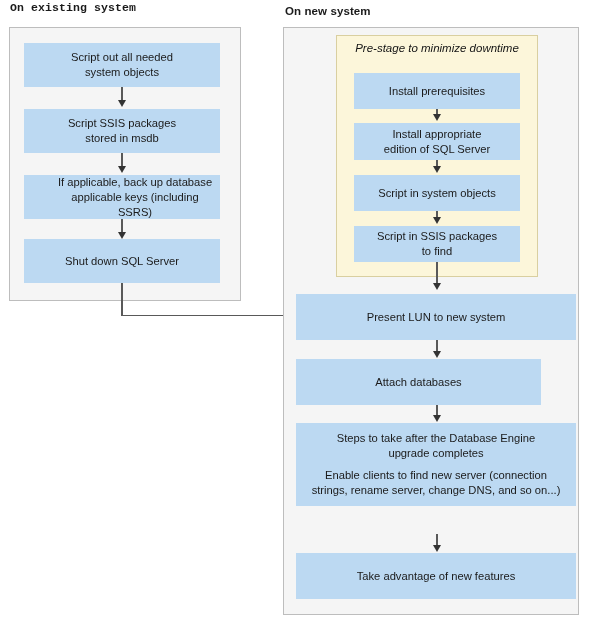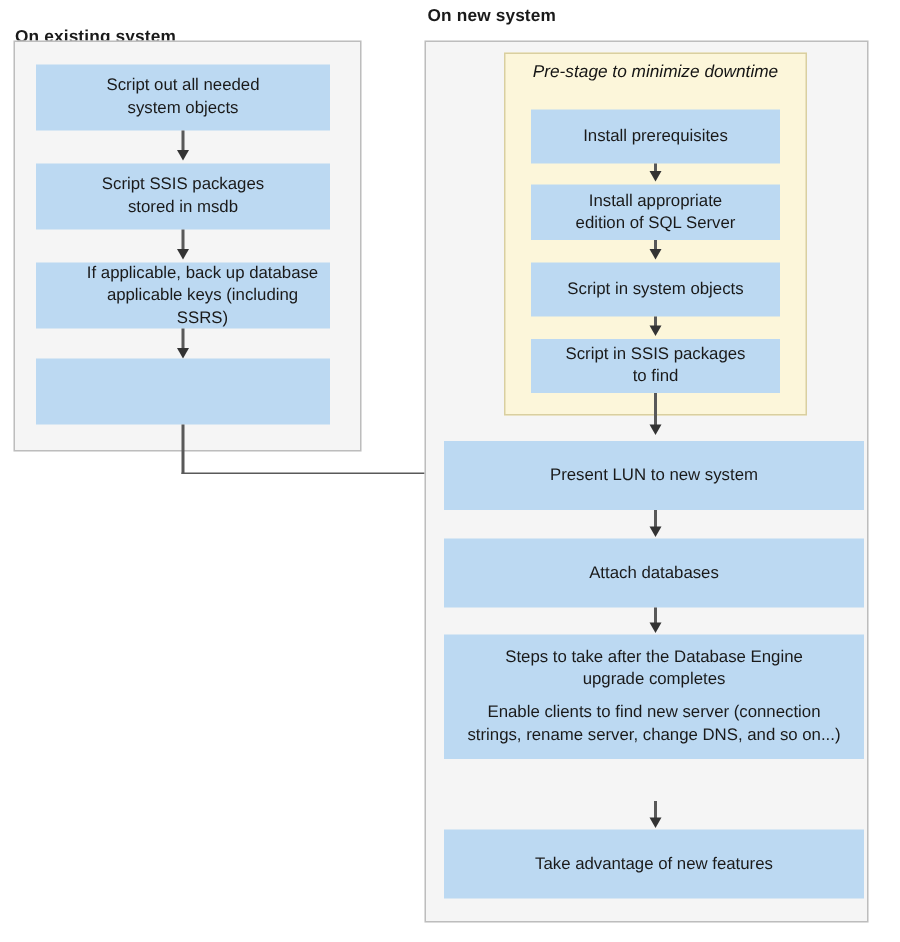--- a/index.html
+++ b/index.html
@@ -86,21 +86,21 @@
     position: absolute;
     height: 1.4px;
     background: #595959;
   }
 </style>
 </head>
 <body>
 
 <div class="canvas">
 
-  <div class="panel-title" style="left:10px; top:19px;">On existing system</div>
+  <div class="panel-title" style="left:10px; top:1px;font-family:Liberation Mono, monospace;">On existing system</div>
 
   <div class="panel" style="left:9px; top:27px; width:232px; height:274px;"></div>
 
   <div class="node" style="left:24px; top:43px; width:196px; height:44px;">
     <div>
       <span>Script out all needed</span>
       <span>system objects</span>
     </div>
   </div>
   <div class="arrow-v" style="left:121.3px; top:87px; height:15px;"></div>
@@ -119,20 +119,21 @@
     <div>
       <span>If applicable, back up database</span>
       <span>applicable keys (including SSRS)</span>
     </div>
   </div>
   <div class="arrow-v" style="left:121.3px; top:219px; height:15px;"></div>
   <div class="arrow-head-down" style="left:117.5px; top:232px;"></div>
 
   <div class="node" style="left:24px; top:239px; width:196px; height:44px;">
     <div>
+      <span>Shut down SQL Server</span>
     </div>
   </div>
 
   <div class="arrow-v" style="left:121.3px; top:283px; height:33px;"></div>
   <div class="line-h" style="left:121.3px; top:314.6px; width:167px;"></div>
   <div class="arrow-head-right" style="left:288px; top:310.8px;"></div>
 
   <div class="panel-title" style="left:285px; top:5px;">On new system</div>
 
   <div class="panel" style="left:283px; top:27px; width:296px; height:588px;"></div>
@@ -176,21 +177,21 @@
   <div class="arrow-head-down" style="left:432.5px; top:283px;"></div>
 
   <div class="node" style="left:296px; top:294px; width:280px; height:46px;">
     <div>
       <span>Present LUN to new system</span>
     </div>
   </div>
   <div class="arrow-v" style="left:436.3px; top:340px; height:13px;"></div>
   <div class="arrow-head-down" style="left:432.5px; top:351px;"></div>
 
-  <div class="node" style="left:296px; top:359px; width:280px; height:46px;">
+  <div class="node" style="left:296px; top:359px; width:245px; height:46px;">
     <div>
       <span>Attach databases</span>
     </div>
   </div>
   <div class="arrow-v" style="left:436.3px; top:405px; height:12px;"></div>
   <div class="arrow-head-down" style="left:432.5px; top:415px;"></div>
 
   <div class="node" style="left:296px; top:423px; width:280px; height:46px;">
     <div>
       <span>Steps to take after the Database Engine</span>

